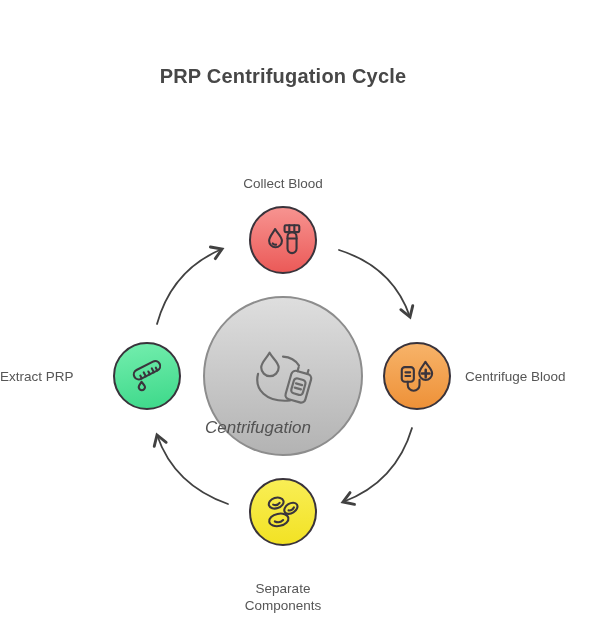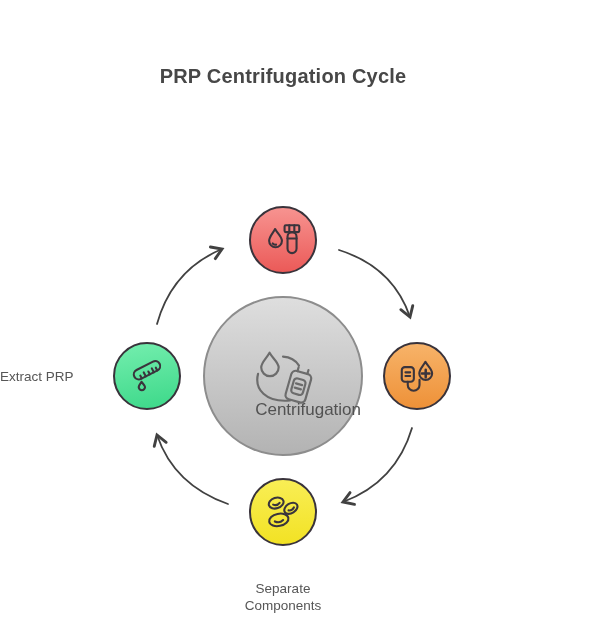--- a/index.html
+++ b/index.html
@@ -40,25 +40,26 @@
   .node-center {
     left: 203px; top: 282px;
     width: 160px; height: 160px;
     background: linear-gradient(180deg, #dedede 0%, #b3b3b3 100%);
     border: 2px solid #8d8d8d;
     flex-direction: column;
   }
   .node-center .center-icon { margin-top: 6px; }
   .center-label {
     position: absolute;
-    bottom: 34px;
+    bottom: 16px;
     width: 100%;
-    text-align: right;
+    text-align: left;
     font-size: 17px;
     color: #525252;
+    font-style: italic;
   }
   .node-step {
     width: 68px; height: 68px;
     border: 2.5px solid #39333b;
   }
   .node-collect   { left: 249px; top: 192px; background: linear-gradient(180deg, #f79390 0%, #eb5a58 100%); }
   .node-centrifuge{ left: 383px; top: 328px; background: linear-gradient(180deg, #f7b369 0%, #ee9138 100%); }
   .node-separate  { left: 249px; top: 464px; background: linear-gradient(180deg, #f9ee55 0%, #f2e224 100%); }
   .node-extract   { left: 113px; top: 328px; background: linear-gradient(170deg, #74eeae 0%, #3cd889 100%); }
   .step-label {
@@ -103,35 +104,37 @@
           <rect x="29" y="19.5" width="16" height="23" rx="3.5"></rect>
           <path d="M33 19.5 v-3.2 M41 19.5 v-3.2"></path>
           <rect x="32.3" y="25" width="9.4" height="12" rx="2.5"></rect>
           <path d="M34.5 29 h5 M34.5 32.5 h5"></path>
         </g>
       </g>
     </svg>
     <div class="center-label">Centrifugation</div>
   </div>
 
+  <div class="step-label label-collect">Collect Blood</div>
   <div class="node node-step node-collect">
     <svg width="42" height="42" viewBox="0 0 40 40">
       <g fill="none" stroke="#3a343c" stroke-width="2" stroke-linecap="round" stroke-linejoin="round">
         <path d="M12.5 9.5 C10.2 13.8 6.8 16.8 6.8 20.8 a6.1 6.1 0 0 0 12.2 0 C19 16.8 14.8 13.8 12.5 9.5 Z"></path>
         <path d="M10.2 23.3 q1.4 1.5 3.2 1.1"></path>
         <g>
           <rect x="21.5" y="6" width="14" height="6.5" rx="1.2"></rect>
           <path d="M26 6 v6.5 M30.8 6 v6.5"></path>
           <rect x="24.3" y="12.5" width="8.6" height="20" rx="4.3"></rect>
           <path d="M24.3 18.5 h8.6"></path>
         </g>
       </g>
     </svg>
   </div>
 
+  <div class="step-label label-centrifuge">Centrifuge Blood</div>
   <div class="node node-step node-centrifuge">
     <svg width="42" height="42" viewBox="0 0 40 40">
       <g fill="none" stroke="#3a343c" stroke-width="2" stroke-linecap="round" stroke-linejoin="round">
         <g>
           <rect x="5.5" y="11.5" width="11.5" height="14" rx="3"></rect>
           <path d="M9 16.5 h4.5 M9 20 h4.5"></path>
         </g>
         <path d="M11.2 25.5 v3 a5.6 5.6 0 0 0 11.2 0 v-4.8"></path>
         <path d="M28 6.5 C25.8 10.6 22.2 13.6 22.2 17.6 a6.1 6.1 0 0 0 12.2 0 C34.4 13.6 30.2 10.6 28 6.5 Z"></path>
         <path stroke-width="2.4" d="M28.3 14 v7.2 M24.7 17.6 h7.2"></path>

